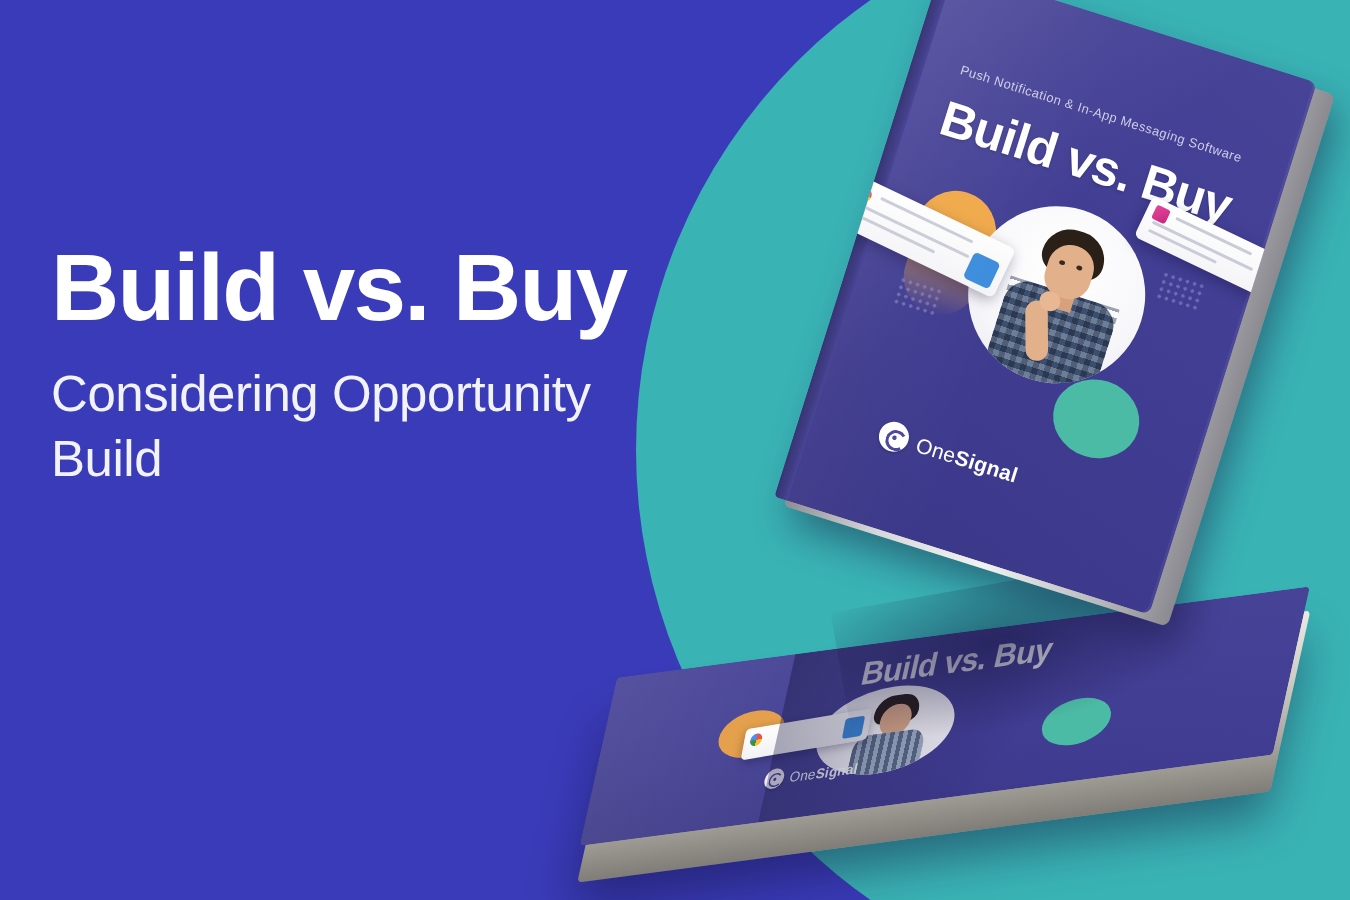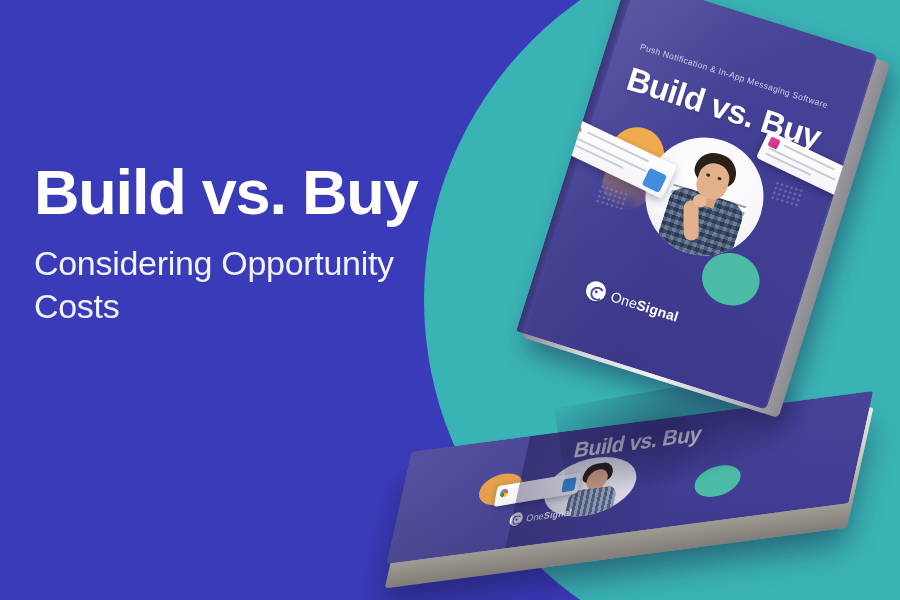--- a/index.html
+++ b/index.html
@@ -292,21 +292,21 @@
 </style>
 </head>
 <body>
 
 <div id="stage">
 
   <div class="teal-blob"></div>
 
   <div class="hero">
     <h1 class="hero-title">Build vs. Buy</h1>
-    <p class="hero-sub">Considering Opportunity Costs</p>
+    <p class="hero-sub">Considering Opportunity Build</p>
   </div>
 
   <div class="book-flat">
     <div class="bf-block"></div>
     <div class="bf-cover">
       <div class="bf-title">Build vs. Buy</div>
       <div class="bf-orange"></div>
       <div class="bf-photo">
         <div class="p-hair"></div>
           <div class="p-face"></div>

